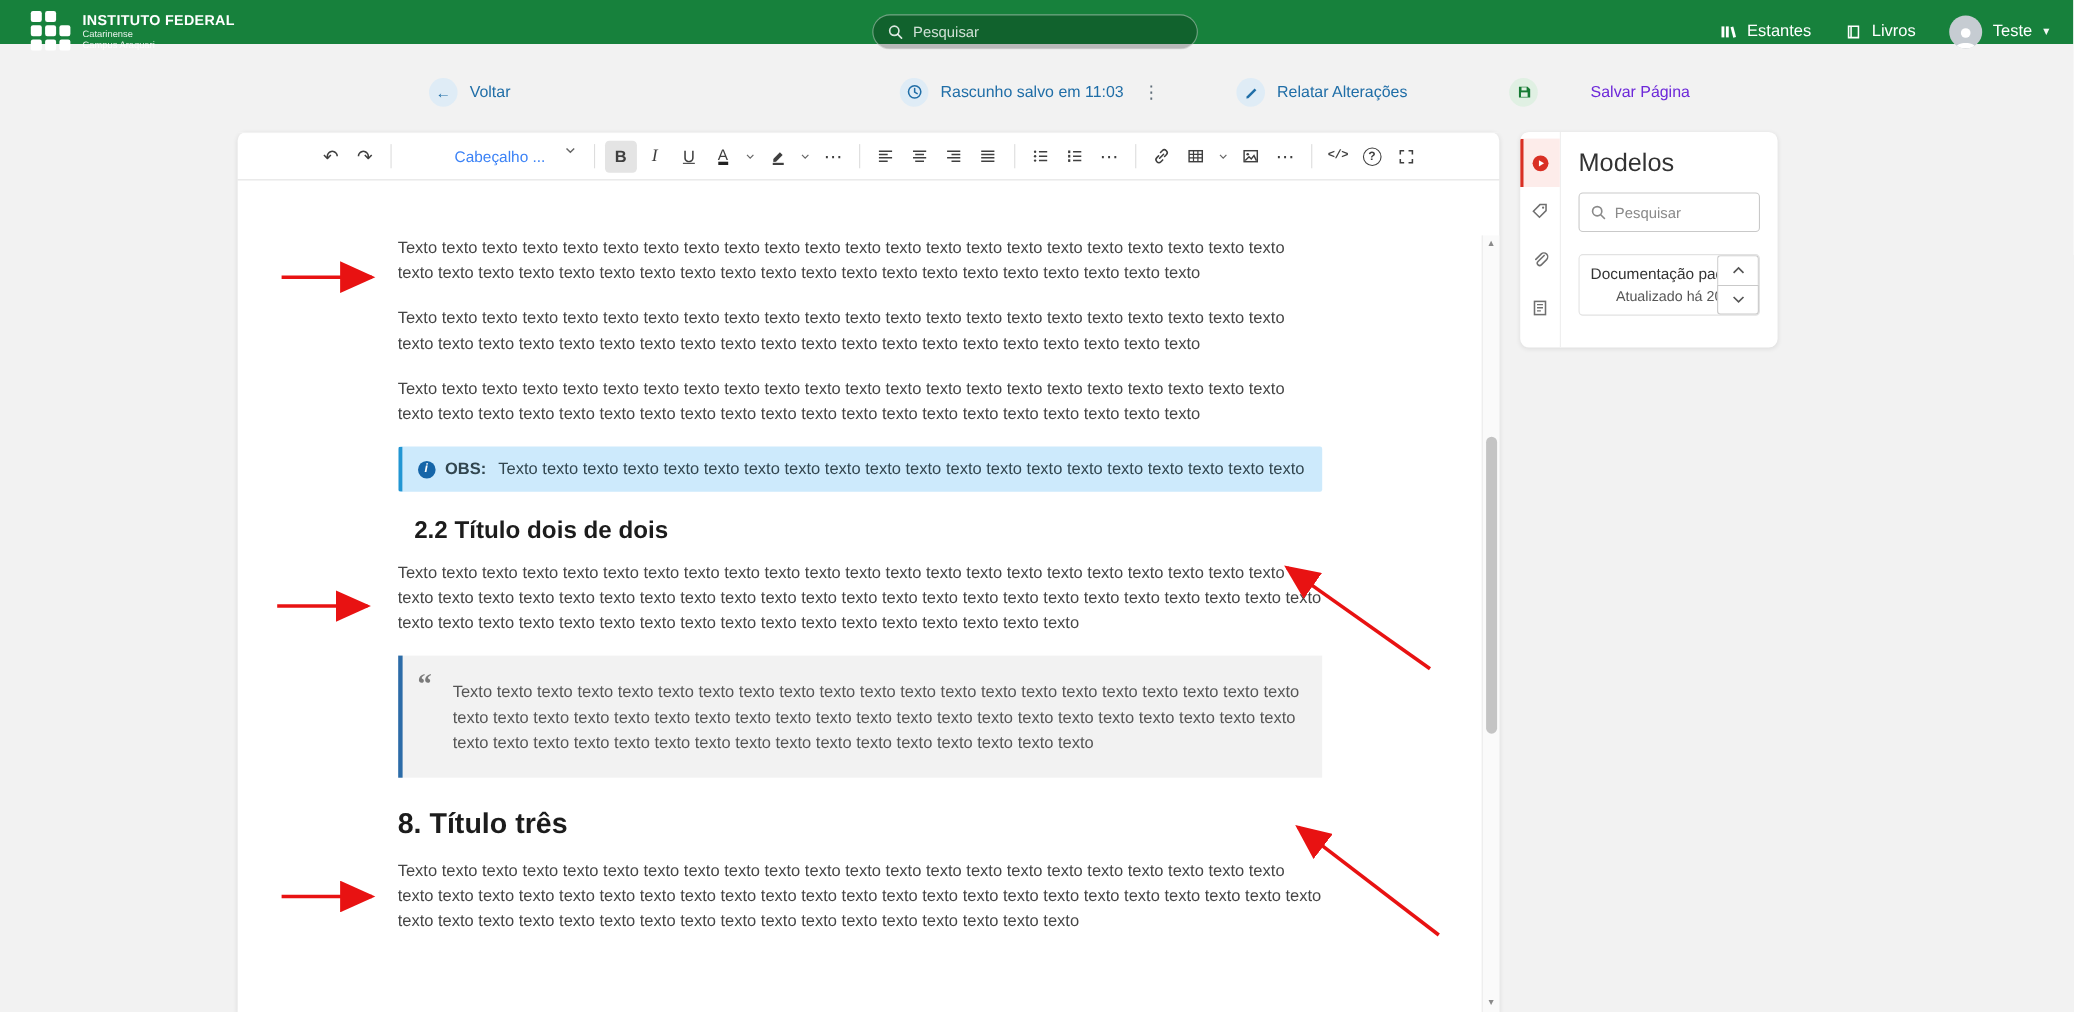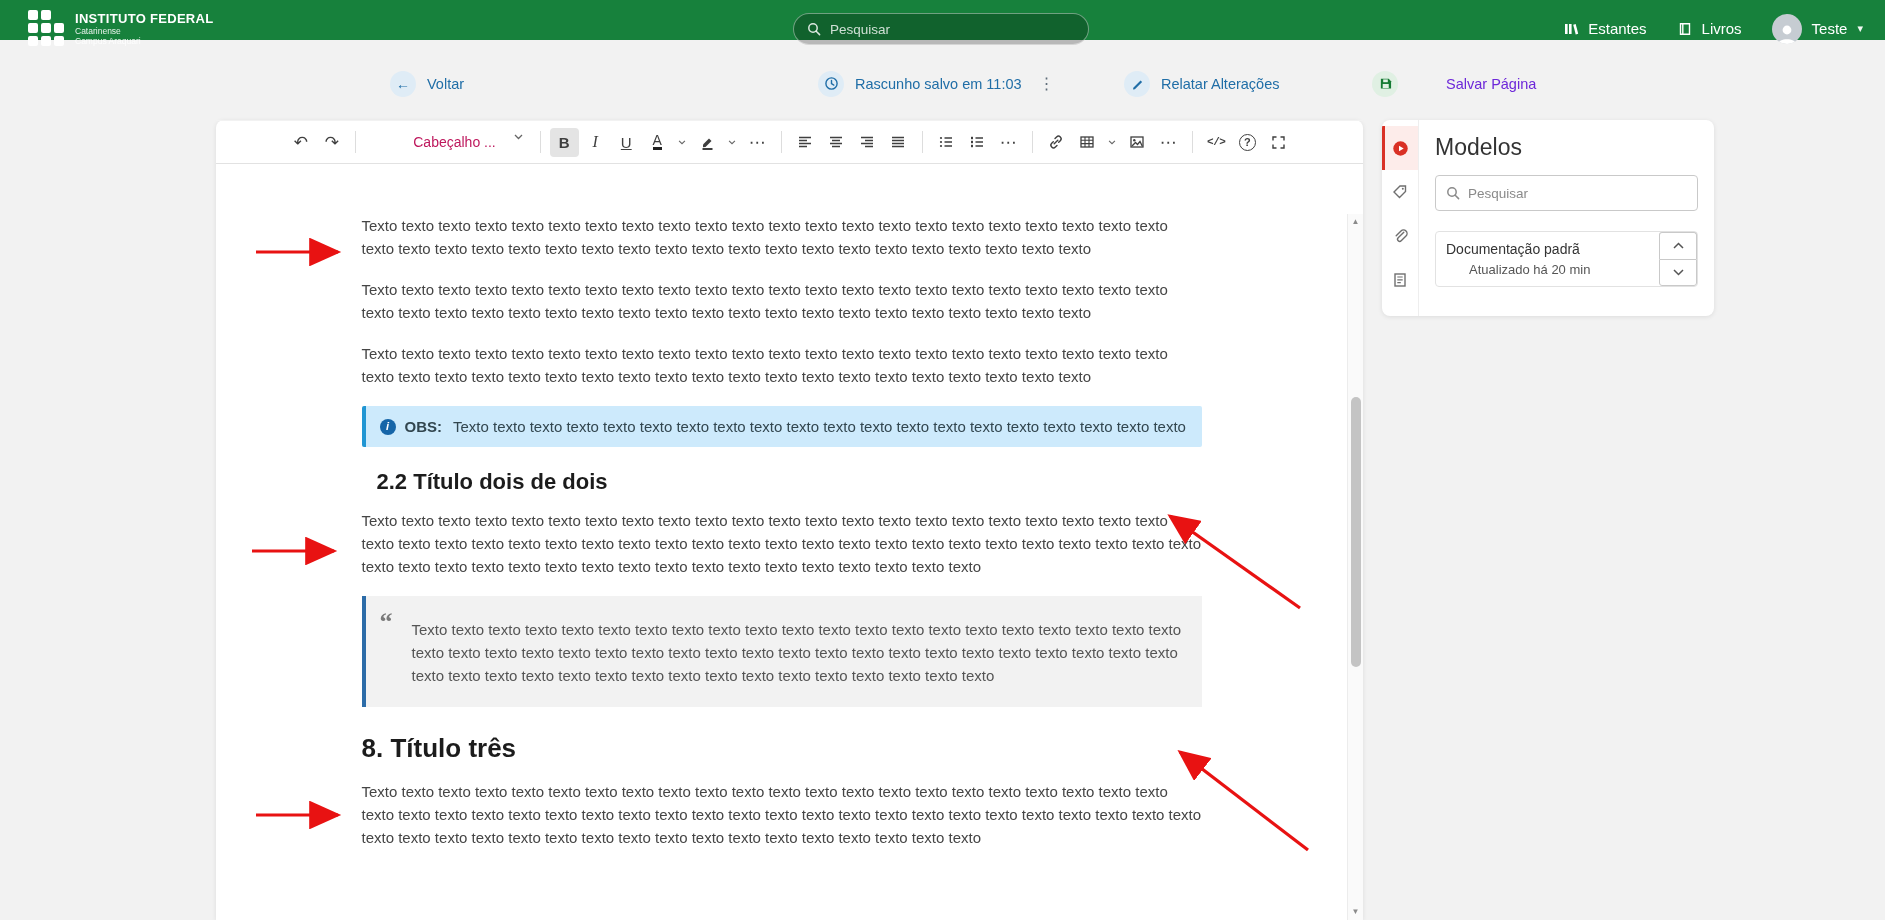--- a/index.html
+++ b/index.html
@@ -35,21 +35,21 @@
   
   .editor-card { position:absolute; left:216px; top:120px; width:1147px; bottom:0; background:#fff; border-radius:8px 8px 0 0; box-shadow:0 1px 5px rgba(0,0,0,.09); }
   .title-row { height:49px; display:flex; align-items:center; }
   .title-row input { width:840px; margin:0 auto; border:none; outline:none; font-size:21px; color:#5a5a5a; font-family:"Liberation Sans", sans-serif; background:transparent; }
   .toolbar { height:44px; border-top:1px solid #f2f2f2; border-bottom:1px solid #e2e2e2; display:flex; align-items:center; justify-content:center; gap:2px; }
   .tb-btn { width:29px; height:29px; border:none; background:transparent; border-radius:4px; display:flex; align-items:center; justify-content:center; color:#3f3f3f; font-size:15px; cursor:pointer; font-family:"Liberation Sans", sans-serif; position:relative; }
   .tb-btn.active { background:#e4e4e4; }
   .tb-btn.narrow { width:17px; }
   .tb-glyph { font-size:17px; line-height:1; color:#3f3f3f; }
   .tb-sep { width:1px; height:22px; background:#ddd; margin:0 7px; }
-  .tb-select { display:flex; align-items:flex-start; gap:18px; font-size:14px; color:#be185d; padding:4px 8px; border-radius:4px; cursor:pointer;margin-left:40px; }
+  .tb-select { display:flex; align-items:flex-start; gap:18px; font-size:14px; color:#3b82f6; padding:4px 8px; border-radius:4px; cursor:pointer;margin-left:40px; }
   .bold-letter { font-weight:bold; font-size:15px; }
   .italic-letter { font-style:italic; font-family:"Liberation Serif", serif; font-size:16px; }
   .underline-letter { text-decoration:underline; font-size:15px; }
   .color-letter { font-size:14px; line-height:12px; display:inline-block; border-bottom:3px solid #222; padding-bottom:1px; }
   .code-label { font-size:11px; font-weight:bold; letter-spacing:-.5px; font-family:"Liberation Mono", monospace; }
   .help-circle { width:17px; height:17px; border:1.4px solid #3f3f3f; border-radius:50%; font-size:11px; display:flex; align-items:center; justify-content:center; font-weight:bold; }
 
   
   .content { position:absolute; top:94px; bottom:0; left:0; right:16px; overflow:hidden; cursor:text; }
   .content-inner { max-width:840px; margin:0 auto; color:#454545; font-size:15px; line-height:23px; }
@@ -63,21 +63,21 @@
   .bquote .quote-mark { position:absolute; left:14px; top:14px; font-size:26px; color:#7a7a7a; font-weight:bold; font-family:"Liberation Serif", serif; }
 
   
   .scrollbar { position:absolute; top:94px; right:0; bottom:0; width:16px; background:#fafafa; border-left:1px solid #ececec; cursor:pointer; }
   .sb-arrow { position:absolute; left:0; width:100%; height:16px; text-align:center; font-size:8px; color:#8a8a8a; line-height:16px; }
   .sb-arrow.up { top:0; }
   .sb-arrow.down { bottom:0; }
   .sb-thumb { position:absolute; left:3px; width:10px; top:183px; height:270px; background:#c4c4c4; border-radius:5px; }
 
   
-  .sidebar { position:absolute; left:1382px; top:120px; width:332px; background:#fff; border-radius:8px; box-shadow:0 1px 5px rgba(0,0,0,.09); display:flex; overflow:hidden; min-height:196px; }
+  .sidebar { position:absolute; left:1382px; top:120px; width:234px; background:#fff; border-radius:8px; box-shadow:0 1px 5px rgba(0,0,0,.09); display:flex; overflow:hidden; min-height:196px; }
   .side-tabs { width:37px; border-right:1px solid #eee; padding-top:6px; display:flex; flex-direction:column; }
   .side-tab { height:44px; display:flex; align-items:center; justify-content:center; cursor:pointer; color:#6f6f6f; }
   .side-tab.active { background:#fdecea; box-shadow:inset 3px 0 0 #d93025; }
   .side-panel { flex:1; padding:12px 16px 14px; min-width:0; }
   .panel-title { font-size:23px; color:#333; margin:2px 0 14px; font-weight:400; }
   .panel-search { height:36px; border:1px solid #c9c9c9; border-radius:4px; display:flex; align-items:center; padding:0 10px; gap:8px; background:#fff; }
   .panel-search input { flex:1; border:none; outline:none; font-size:13.5px; color:#555; font-family:"Liberation Sans", sans-serif; min-width:0; }
   .panel-search input::placeholder { color:#8a8a8a; }
   .template-item { margin-top:20px; border:1px solid #e2e2e2; border-radius:4px; display:flex; align-items:stretch; background:#fff; cursor:grab; }
   .ti-text { flex:1; padding:9px 0 9px 10px; min-width:0; }

